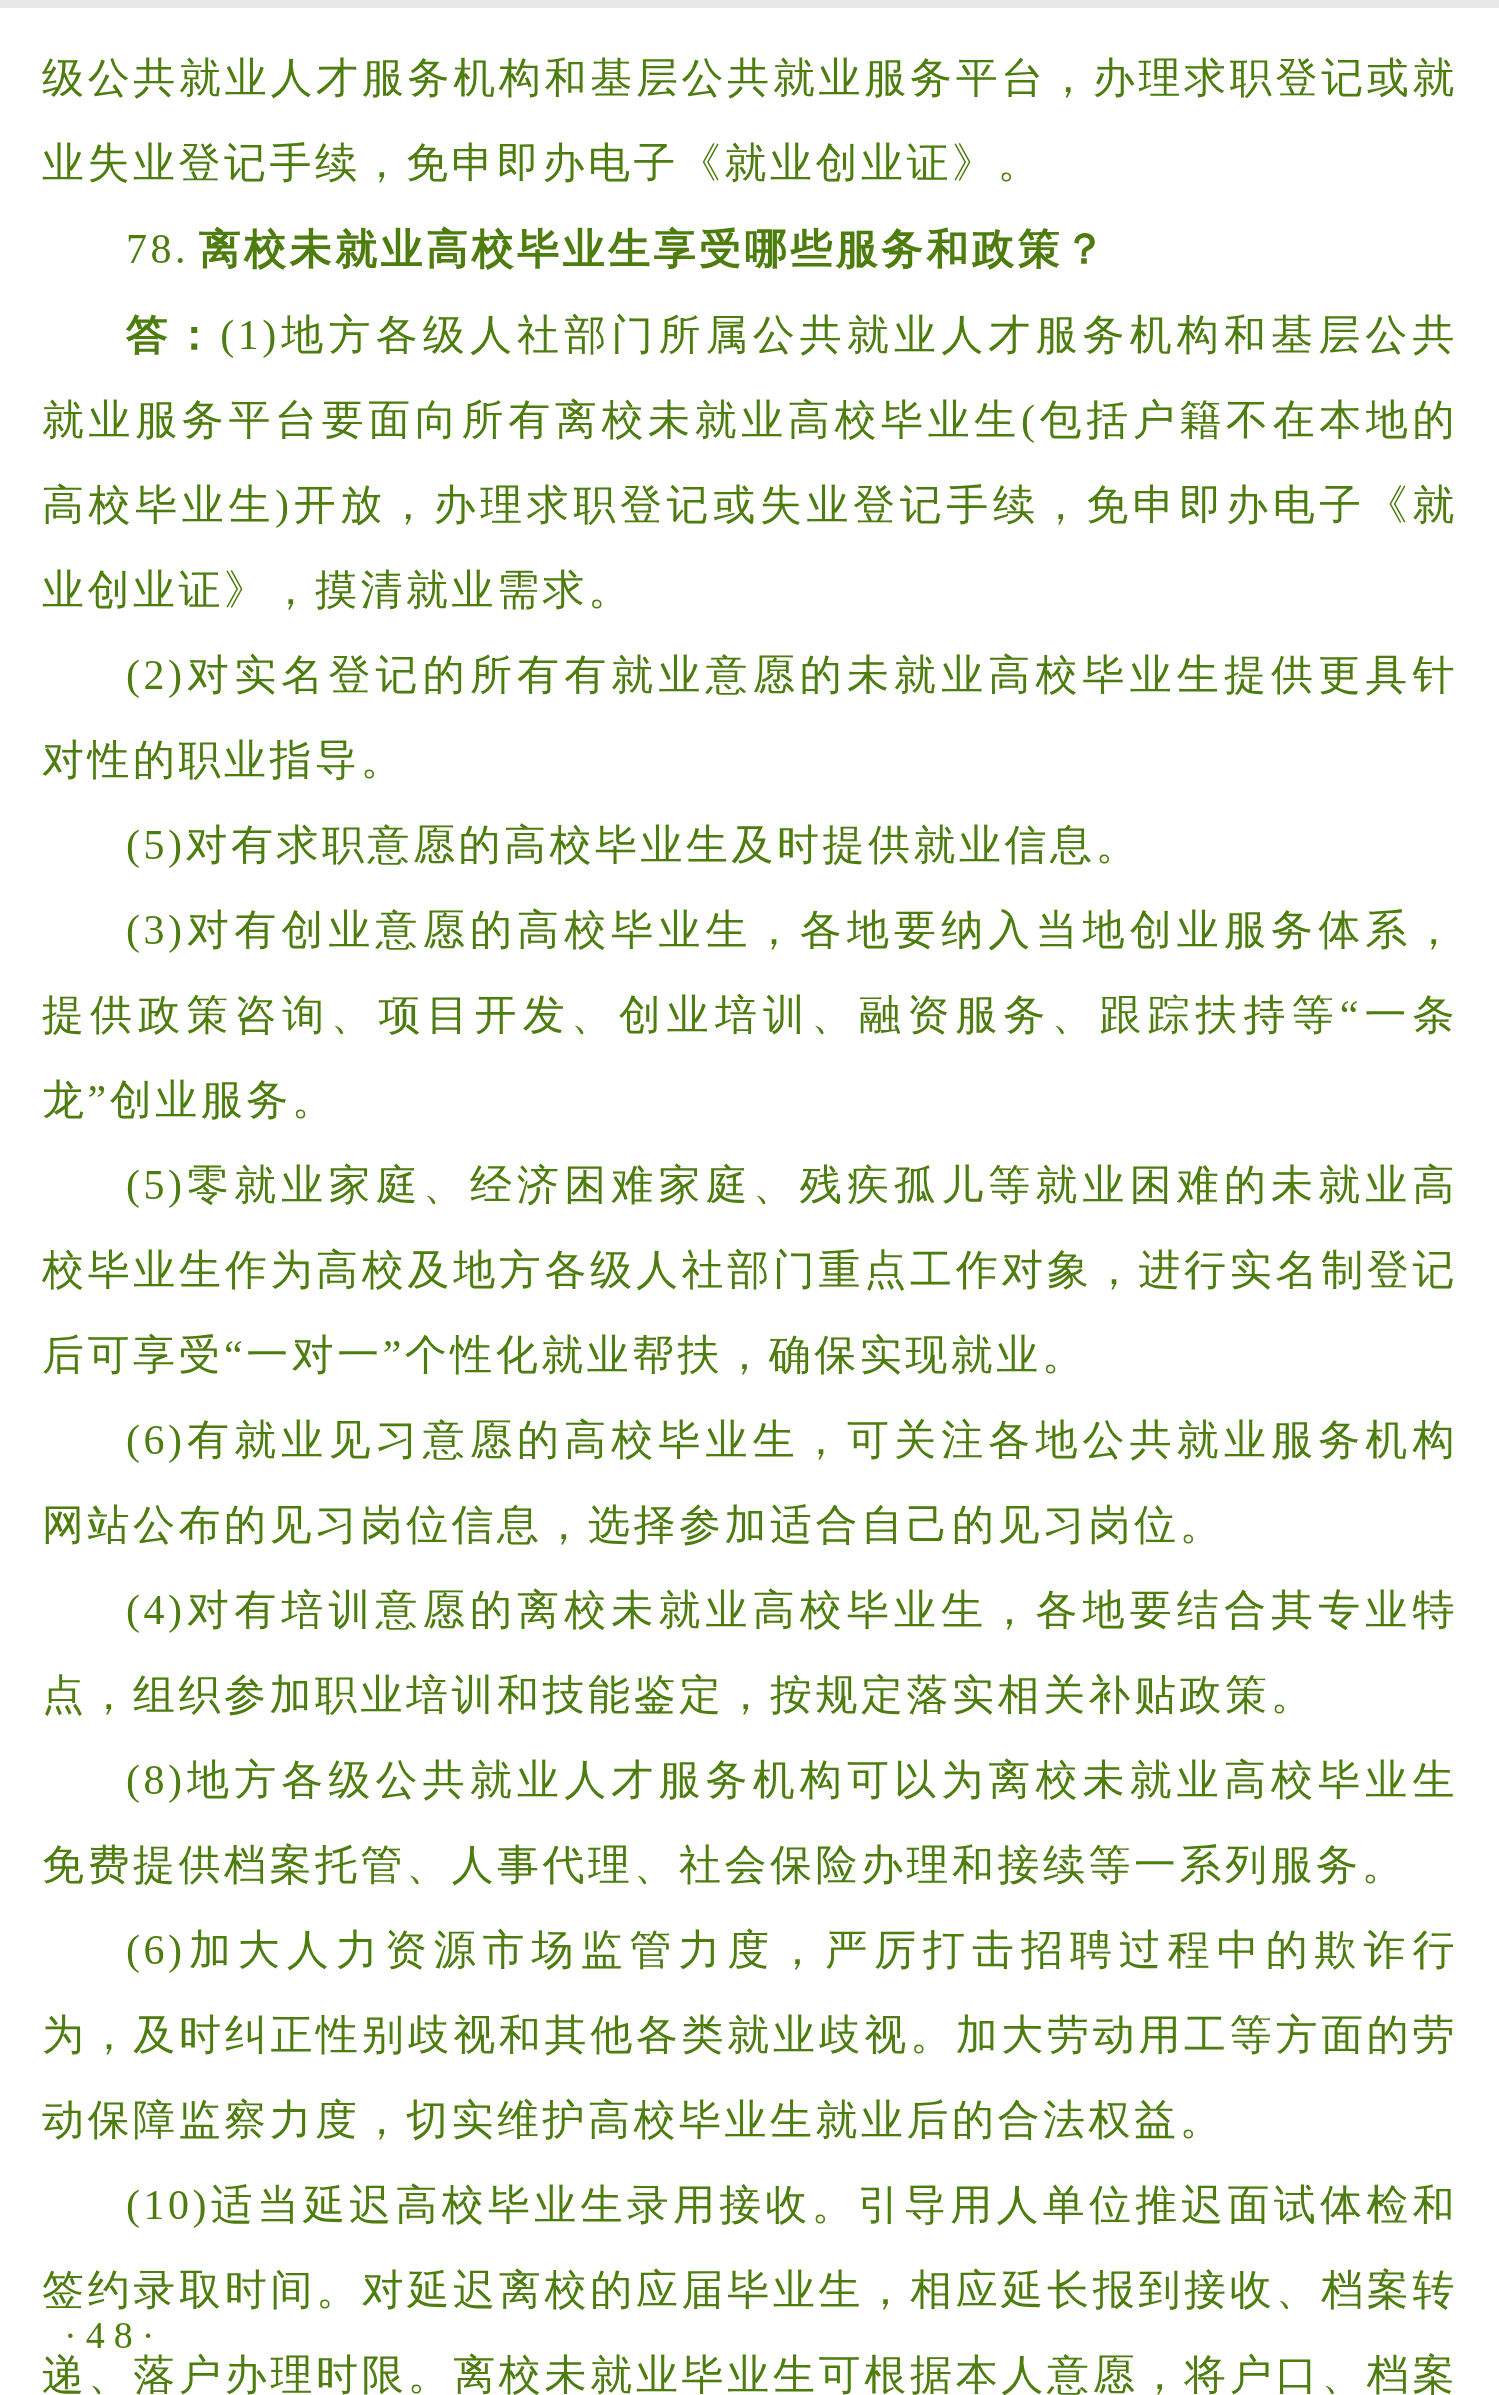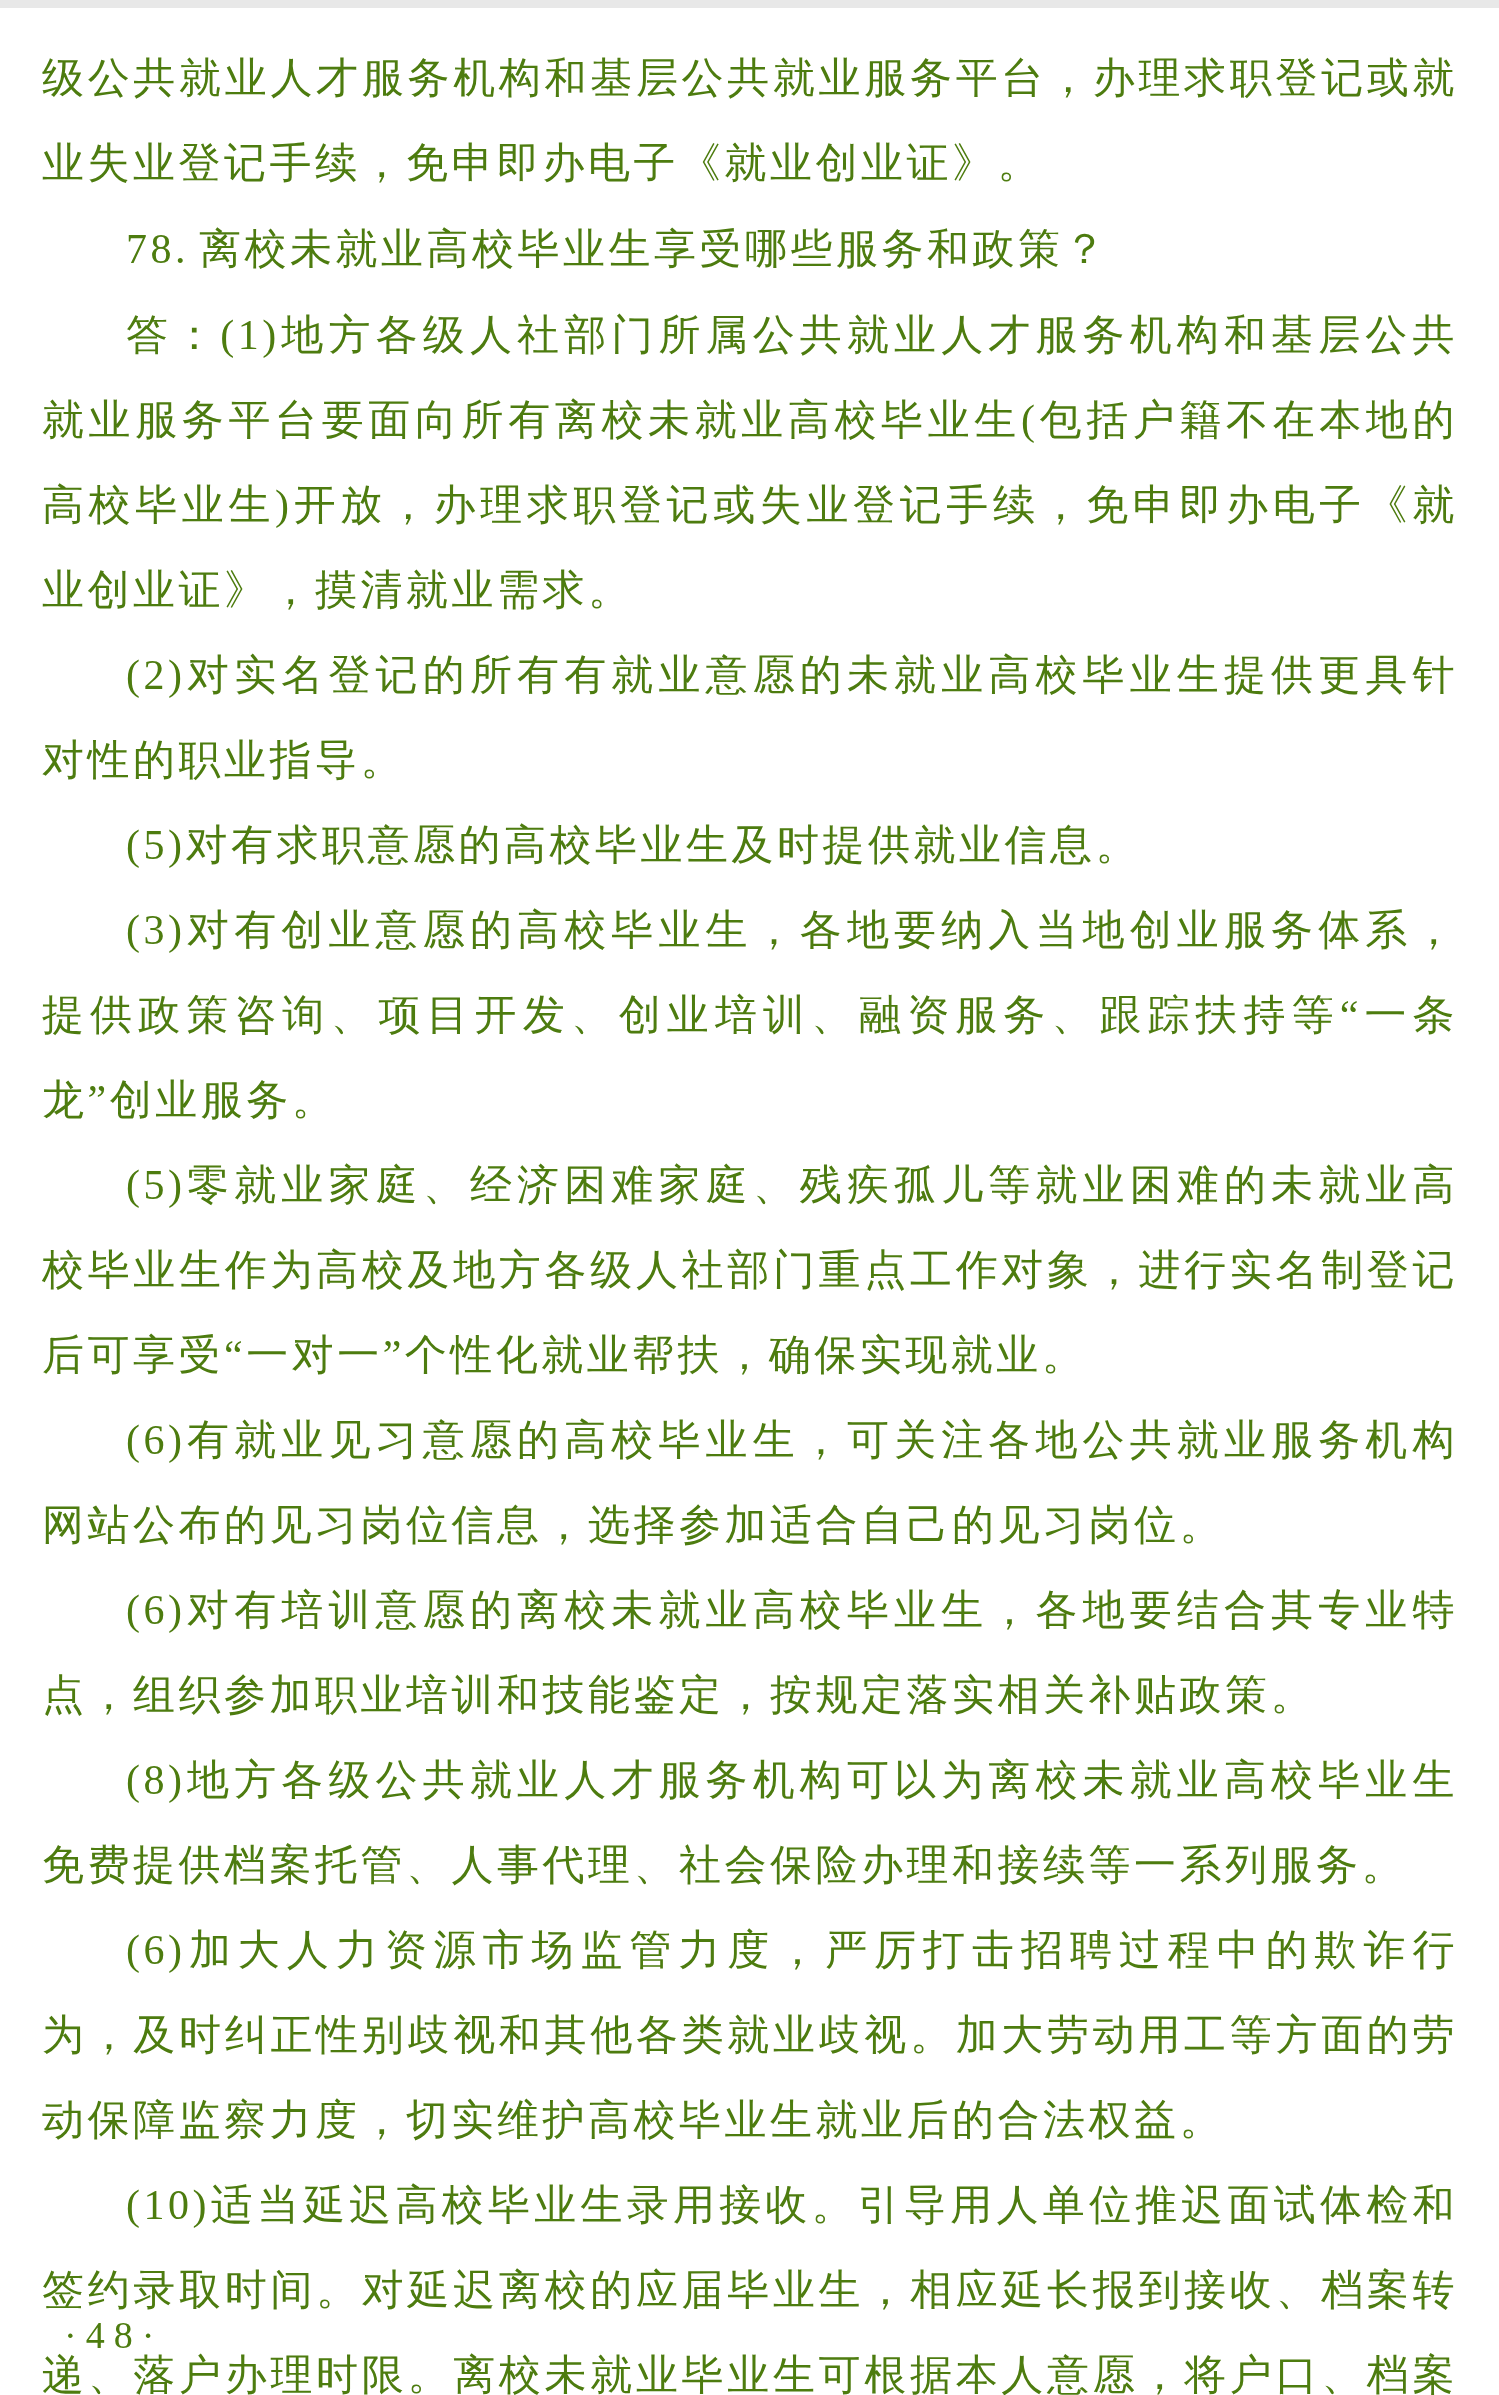--- a/index.html
+++ b/index.html
@@ -33,21 +33,21 @@
     text-indent: 2em;
   }
   .para.no-indent {
     text-indent: 0;
   }
   .q-num {
     margin-right: 10px;
   }
   .cjk-bold {
     font-family: "Liberation Sans", "DejaVu Sans", sans-serif;
-    font-weight: 400;
+    font-weight: 700;
   }
   .footer {
     position: absolute;
     left: 64px;
     top: 2305px;
     font-size: 38px;
     letter-spacing: 9px;
     font-family: "Liberation Serif", "DejaVu Serif", serif;
   }
 </style>
@@ -61,21 +61,21 @@
 
     <p class="para"><span class="q-num">78.</span><span class="cjk-bold">离校未就业高校毕业生享受哪些服务和政策？</span></p>
 
     <p class="para"><span class="cjk-bold">答：</span><span>(1)地方各级人社部门所属公共就业人才服务机构和基层公共就业服务平台要面向所有离校未就业高校毕业生(包括户籍不在本地的高校毕业生)开放，办理求职登记或失业登记手续，免申即办电子《就业创业证》，摸清就业需求。</span></p>
 
     <p class="para">(2)对实名登记的所有有就业意愿的未就业高校毕业生提供更具针对性的职业指导。</p>
     <p class="para">(5)对有求职意愿的高校毕业生及时提供就业信息。</p>
     <p class="para">(3)对有创业意愿的高校毕业生，各地要纳入当地创业服务体系，提供政策咨询、项目开发、创业培训、融资服务、跟踪扶持等“一条龙”创业服务。</p>
     <p class="para">(5)零就业家庭、经济困难家庭、残疾孤儿等就业困难的未就业高校毕业生作为高校及地方各级人社部门重点工作对象，进行实名制登记后可享受“一对一”个性化就业帮扶，确保实现就业。</p>
     <p class="para">(6)有就业见习意愿的高校毕业生，可关注各地公共就业服务机构网站公布的见习岗位信息，选择参加适合自己的见习岗位。</p>
-    <p class="para">(6)对有培训意愿的离校未就业高校毕业生，各地要结合其专业特点，组织参加职业培训和技能鉴定，按规定落实相关补贴政策。</p>
+    <p class="para">(4)对有培训意愿的离校未就业高校毕业生，各地要结合其专业特点，组织参加职业培训和技能鉴定，按规定落实相关补贴政策。</p>
     <p class="para">(8)地方各级公共就业人才服务机构可以为离校未就业高校毕业生免费提供档案托管、人事代理、社会保险办理和接续等一系列服务。</p>
     <p class="para">(6)加大人力资源市场监管力度，严厉打击招聘过程中的欺诈行为，及时纠正性别歧视和其他各类就业歧视。加大劳动用工等方面的劳动保障监察力度，切实维护高校毕业生就业后的合法权益。</p>
     <p class="para">(10)适当延迟高校毕业生录用接收。引导用人单位推迟面试体检和签约录取时间。对延迟离校的应届毕业生，相应延长报到接收、档案转递、落户办理时限。离校未就业毕业生可根据本人意愿，将户口、档案在学校保留</p>
 
   </div>
 
   <div class="footer">·48·</div>
 </div>
 
 </body></html>

